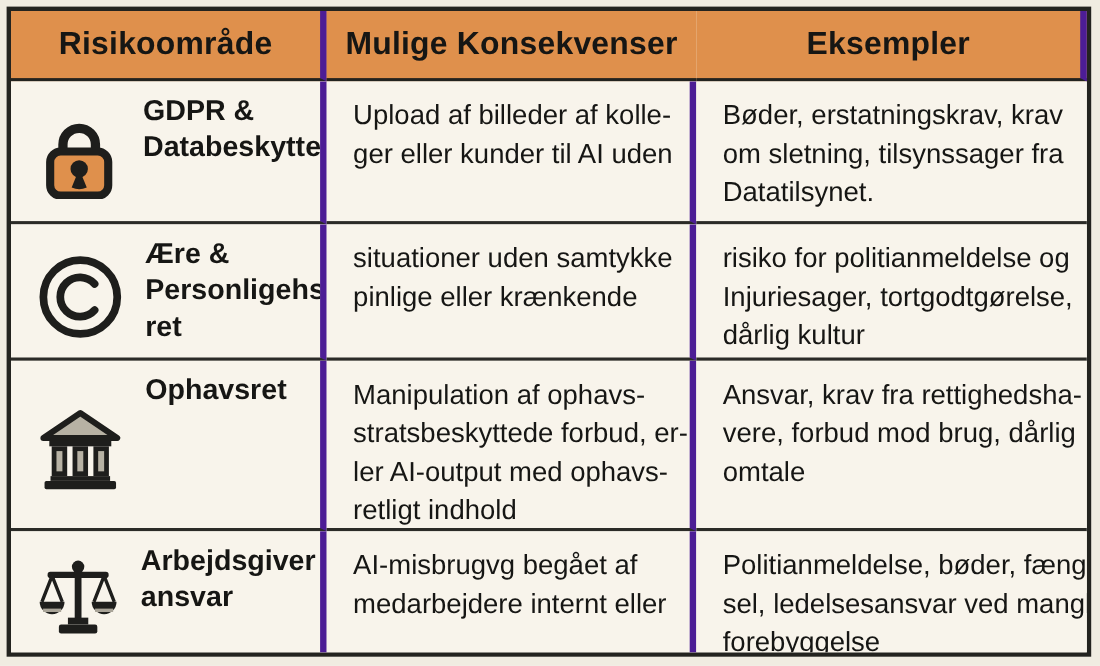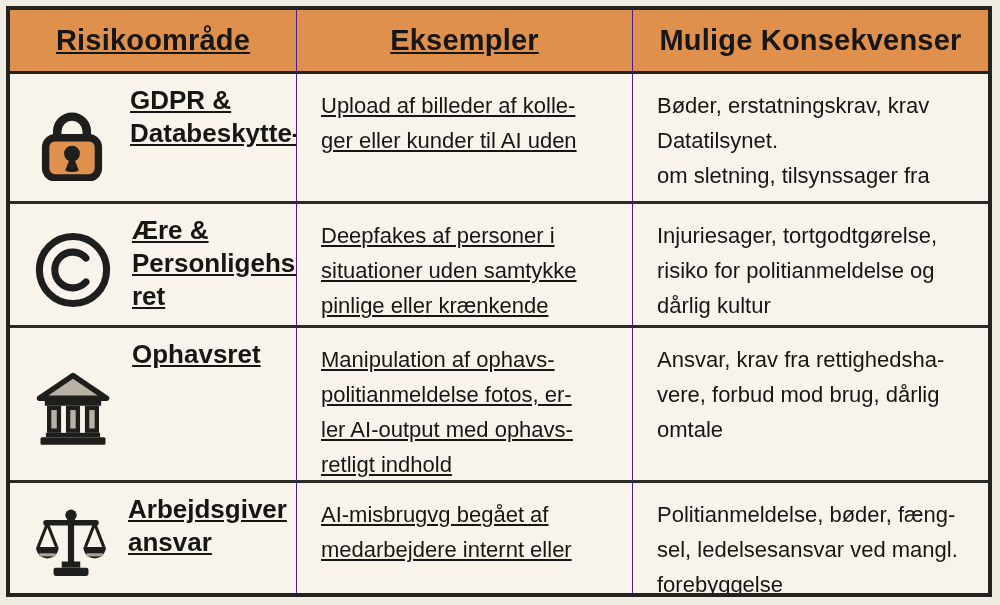--- a/index.html
+++ b/index.html
@@ -14,51 +14,51 @@
     border:4px solid #23231f;background:#f8f4eb;
     display:grid;
     grid-template-columns:287px 336px 1fr;
     grid-template-rows:64px 130px 124px 155px 1fr;
   }
   .cell{
     border-bottom:3px solid #2b2b27;
     background:#f8f4eb;
     overflow:hidden;
   }
-  .cell.c1,.cell.c2{border-right:1px solid #4c1d95;text-decoration:underline;}
+  .cell.c1,.cell.c2{border-right:6px solid #4c1d95;}
   .cell.lastrow{border-bottom:none;}
   .head{
     background:#df904c;
     display:flex;align-items:center;justify-content:center;
     font-weight:bold;font-size:29px;letter-spacing:0.2px;
     border-bottom:3px solid #23231f;
   }
   .areacell{
     display:flex;gap:20px;
     padding:10px 20px 0 24px;
   }
   .areacell .icon-box{flex:0 0 auto;display:flex;align-items:center;justify-content:center;}
   .arealabel{font-weight:bold;font-size:26px;line-height:33px;}
-  .textcell{padding:14px 8px 16px 24px;font-size:22px;line-height:35px;}
+  .textcell{padding:14px 8px 16px 24px;font-size:25px;line-height:35px;}
   .tline{white-space:nowrap;}
 </style>
 </head>
 <body>
 
 <div class="stage">
   <div class="risk-table">
 
     <div class="cell c1 head">
       <span>Risikoområde</span>
     </div>
+    <div class="cell c3 head">
+      <span>Mulige Konsekvenser</span>
+    </div>
     <div class="cell c2 head">
       <span>Eksempler</span>
-    </div>
-    <div class="cell c3 head">
-      <span>Mulige Konsekvenser</span>
     </div>
 
     <div class="cell c1 areacell">
       <span class="icon-box">
         <svg width="76" height="76" viewBox="0 0 72 72">
           <path d="M22 34 v-9 a14 14 0 0 1 28 0 v9" fill="none" stroke="#1e1e1c" stroke-width="8" stroke-linecap="round"></path>
           <rect x="11" y="31" width="50" height="38" rx="9" fill="#df904c" stroke="#1e1e1c" stroke-width="7"></rect>
           <circle cx="36" cy="46" r="7.5" fill="#1e1e1c"></circle>
           <path d="M36 46 L29.5 62 Q36 65 42.5 62 Z" fill="#1e1e1c"></path>
         </svg>
@@ -67,45 +67,44 @@
         <div class="tline">GDPR &amp;</div>
         <div class="tline">Databeskytte-</div>
       </span>
     </div>
     <div class="cell c2 textcell">
       <div class="tline">Upload af billeder af kolle-</div>
       <div class="tline">ger eller kunder til AI uden</div>
     </div>
     <div class="cell c3 textcell">
       <div class="tline">Bøder, erstatningskrav, krav</div>
+      <div class="tline">om sletning, tilsynssager fra</div>
       <div class="tline">Datatilsynet.</div>
-      <div class="tline">om sletning, tilsynssager fra</div>
     </div>
 
     <div class="cell c1 areacell">
       <span class="icon-box">
         <svg width="78" height="78" viewBox="0 0 72 72">
           <circle cx="36" cy="36" r="31" fill="none" stroke="#1e1e1c" stroke-width="6.5"></circle>
           <path d="M48 25 A 16.5 16.5 0 1 0 48 47" fill="none" stroke="#1e1e1c" stroke-width="6.5" stroke-linecap="round"></path>
         </svg>
       </span>
       <span class="arealabel">
         <div class="tline">Ære &amp;</div>
         <div class="tline">Personligehs-</div>
         <div class="tline">ret</div>
       </span>
     </div>
     <div class="cell c2 textcell">
-      <div class="tline">Deepfakes af personer i</div>
       <div class="tline">situationer uden samtykke</div>
       <div class="tline">pinlige eller krænkende</div>
     </div>
     <div class="cell c3 textcell">
+      <div class="tline">risiko for politianmeldelse og</div>
       <div class="tline">Injuriesager, tortgodtgørelse,</div>
-      <div class="tline">risiko for politianmeldelse og</div>
       <div class="tline">dårlig kultur</div>
     </div>
 
     <div class="cell c1 areacell">
       <span class="icon-box">
         <svg width="78" height="78" viewBox="0 0 72 72">
           <polygon points="36,5 67,26 5,26" fill="#b7b2a4" stroke="#1e1e1c" stroke-width="5" stroke-linejoin="round"></polygon>
           <rect x="10" y="28" width="52" height="5" fill="#1e1e1c"></rect>
           <rect x="14" y="35" width="9" height="21" fill="#b7b2a4" stroke="#1e1e1c" stroke-width="4"></rect>
           <rect x="31.5" y="35" width="9" height="21" fill="#b7b2a4" stroke="#1e1e1c" stroke-width="4"></rect>
@@ -113,21 +112,21 @@
           <rect x="11" y="58" width="50" height="4" fill="#1e1e1c"></rect>
           <rect x="6" y="62" width="60" height="7" rx="1.5" fill="#1e1e1c"></rect>
         </svg>
       </span>
       <span class="arealabel">
         <div class="tline">Ophavsret</div>
       </span>
     </div>
     <div class="cell c2 textcell">
       <div class="tline">Manipulation af ophavs-</div>
-      <div class="tline">politianmeldelse fotos, er-</div>
+      <div class="tline">stratsbeskyttede forbud, er-</div>
       <div class="tline">ler AI-output med ophavs-</div>
       <div class="tline">retligt indhold</div>
     </div>
     <div class="cell c3 textcell">
       <div class="tline">Ansvar, krav fra rettighedsha-</div>
       <div class="tline">vere, forbud mod brug, dårlig</div>
       <div class="tline">omtale</div>
     </div>
 
     <div class="cell c1 lastrow areacell">

